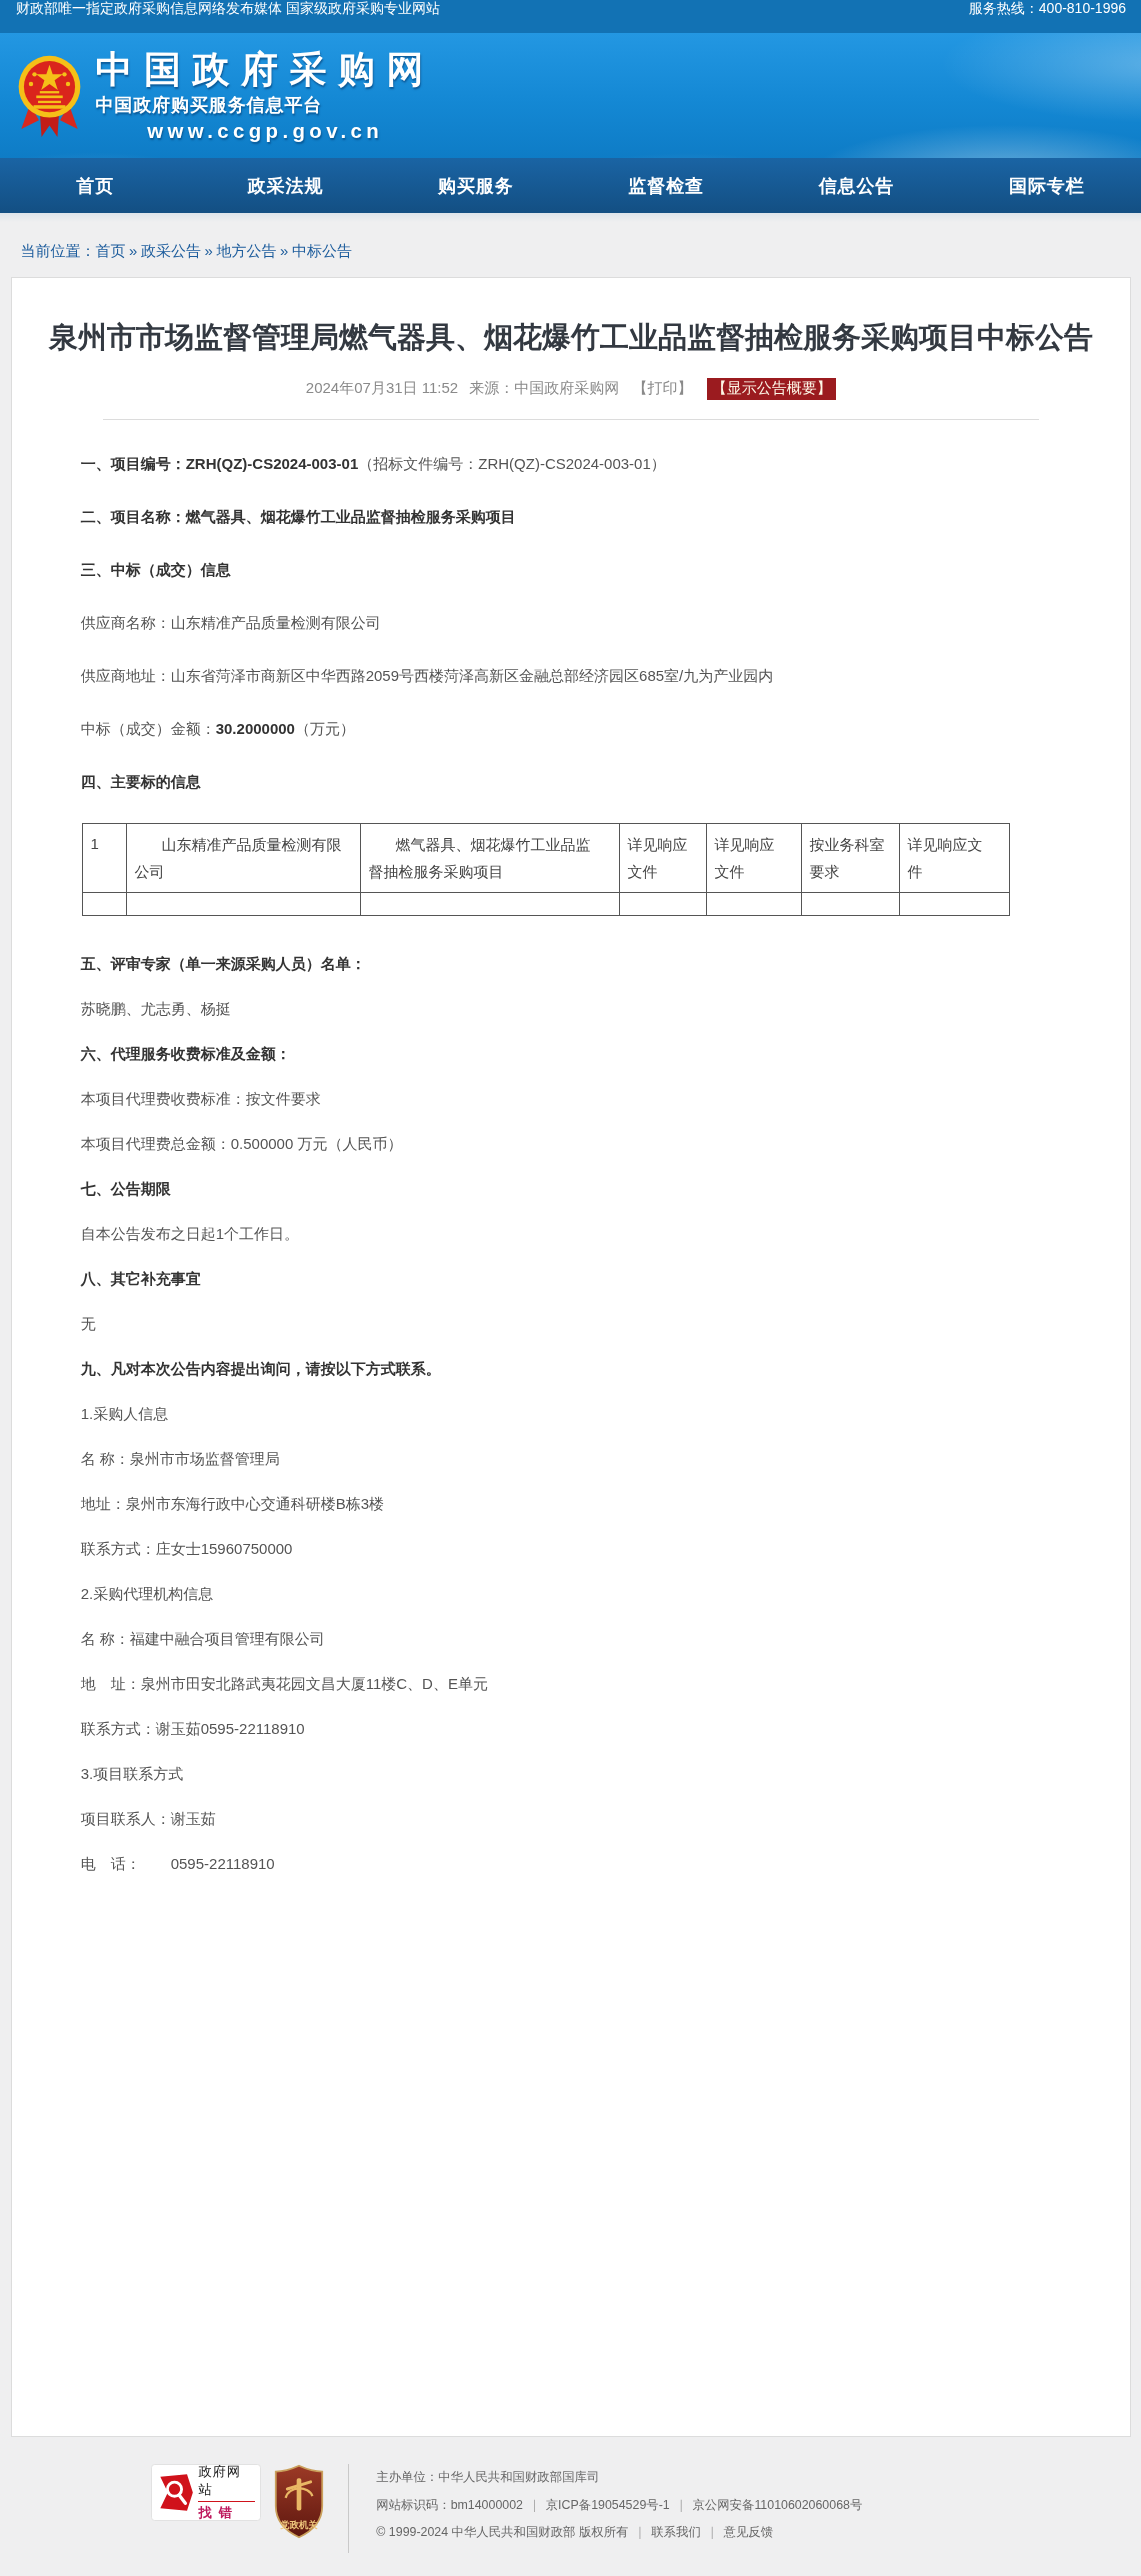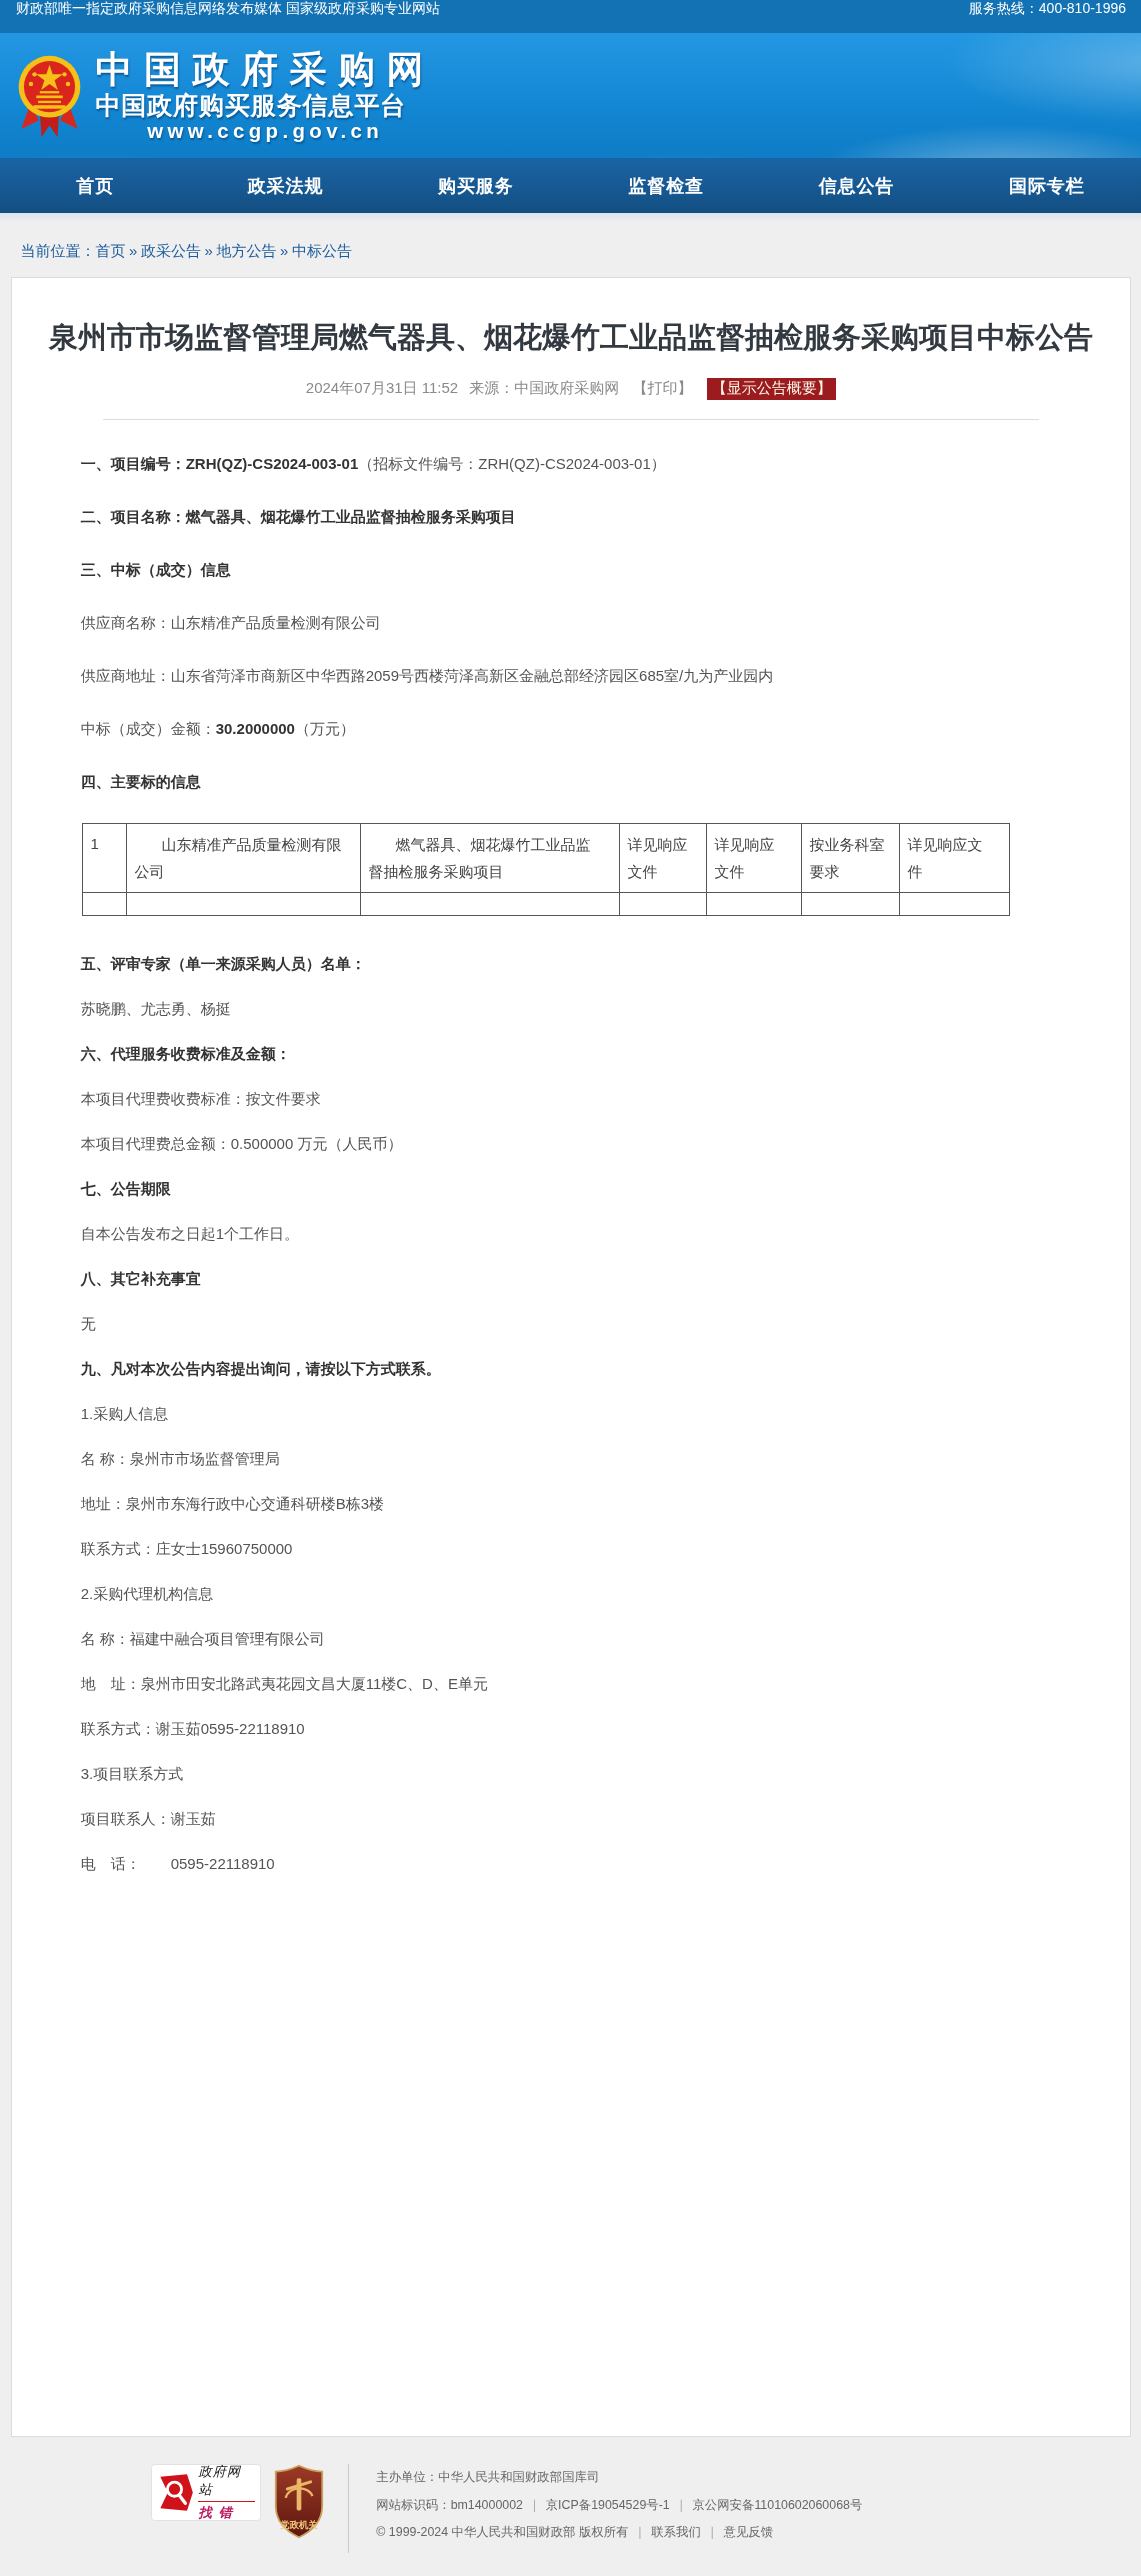--- a/index.html
+++ b/index.html
@@ -16,21 +16,21 @@
     background:
       radial-gradient(ellipse 302px 80px at 88% 115%, rgba(255,255,255,.40), transparent 65%),
       radial-gradient(ellipse 373px 98px at 102% 25%, rgba(255,255,255,.28), transparent 60%),
       radial-gradient(ellipse 266px 71px at 60% 130%, rgba(255,255,255,.22), transparent 60%),
       radial-gradient(ellipse 231px 62px at 8% 125%, rgba(255,255,255,.18), transparent 60%),
       linear-gradient(180deg,#2397e2 0%,#1488d4 55%,#0e7cc6 100%);
   }
   .logo-text { margin-left:12.4px; color:#fff; }
   .logo-line1 { font-size:37px; font-weight:bold; letter-spacing:11.5px; line-height:41px;
                 text-shadow:0.9px 1.8px 1.8px rgba(0,50,100,.55); white-space:nowrap; }
-  .logo-line2 { font-size:25px; font-weight:bold; letter-spacing:0.9px; line-height:30px;
+  .logo-line2 { font-size:18px; font-weight:bold; letter-spacing:0.9px; line-height:30px;
                 text-shadow:0.9px 1.8px 1.8px rgba(0,50,100,.55); white-space:nowrap; }
   .logo-line3 { font-size:20.4px; font-weight:bold; letter-spacing:4.4px; line-height:23px;
                 text-align:center; text-shadow:0.9px 1.8px 1.8px rgba(0,50,100,.5); }
   
   .nav { height:55px; display:flex; background:linear-gradient(180deg,#1a64a4 0%,#134f83 100%); }
   .nav-item { flex:1; display:flex; align-items:center; justify-content:center;
               color:#fff; font-size:18px; font-weight:bold; letter-spacing:0.9px; cursor:pointer; }
   .below-nav { height:9px; background:linear-gradient(#dde4ea,#efeff0); }
   
   .crumb-wrap { height:55px; padding:19.5px 0 0 20.4px; font-size:15px; color:#1c5c9c; }
@@ -60,21 +60,21 @@
                vertical-align:middle; padding:5.3px 13.3px 5.3px 8px; line-height:27px; word-break:break-all; }
   .ann-table .head-row th { height:64px; }
   .ann-table .data-row td { height:69px; }
   .ann-table .data-row td:nth-child(2), .ann-table .data-row td:nth-child(3){ text-indent:27px; }
   .ann-table .data-row td:nth-child(1){ vertical-align:top; }
   .ann-table .empty-row td { height:23px; padding:0; }
   
   .footer { height:139px; padding:27px 0 0 151px; display:flex; align-items:flex-start; }
   .badge-find { width:110px; height:57px; background:#fff; border:0.9px solid #e2e2e2; border-radius:3.6px;
                 display:flex; align-items:center; padding:5.3px; cursor:pointer; }
-  .badge-find-txt { margin-left:4.4px;font-style:italic; }
+  .badge-find-txt { margin-left:4.4px; }
   .bft1 { font-size:13.3px; color:#222; letter-spacing:0.9px; padding-bottom:1.8px;
           border-bottom:1.8px solid #d0121b; }
   .bft2 { font-size:13.3px; color:#be185d; font-weight:bold; letter-spacing:7px; margin-top:2.7px; }
   .badge-shield { margin-left:12.4px; cursor:pointer; line-height:0; }
   .foot-divider { width:0.9px; height:89px; background:#c9c9c9; margin:0 27px 0 23px; }
   .foot-text { font-size:12.4px; color:#666; line-height:27.5px; }
   .foot-link { cursor:pointer; }
   .fsep { padding:0 5.3px; color:#999; }
 </style>
 </head>

